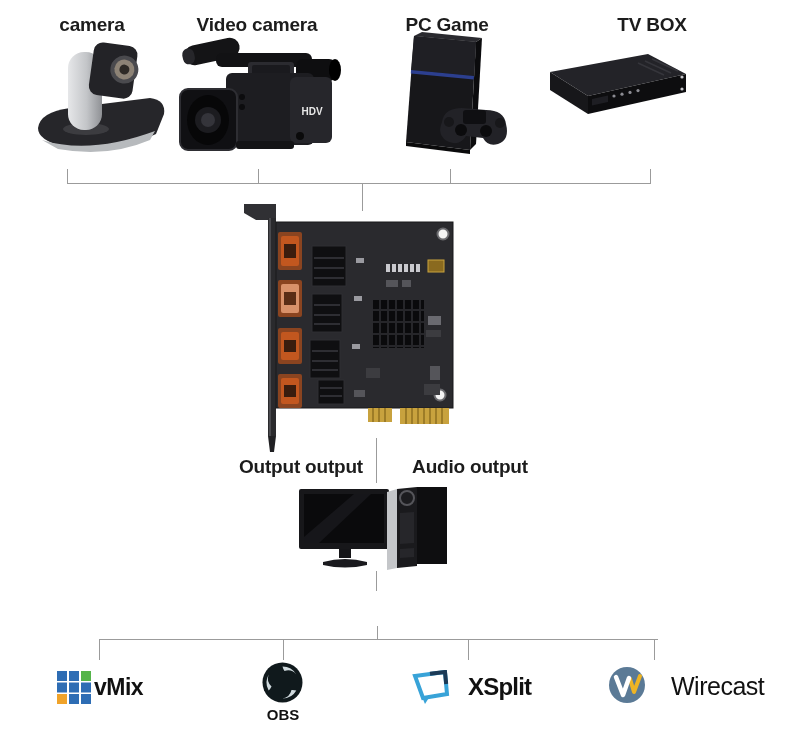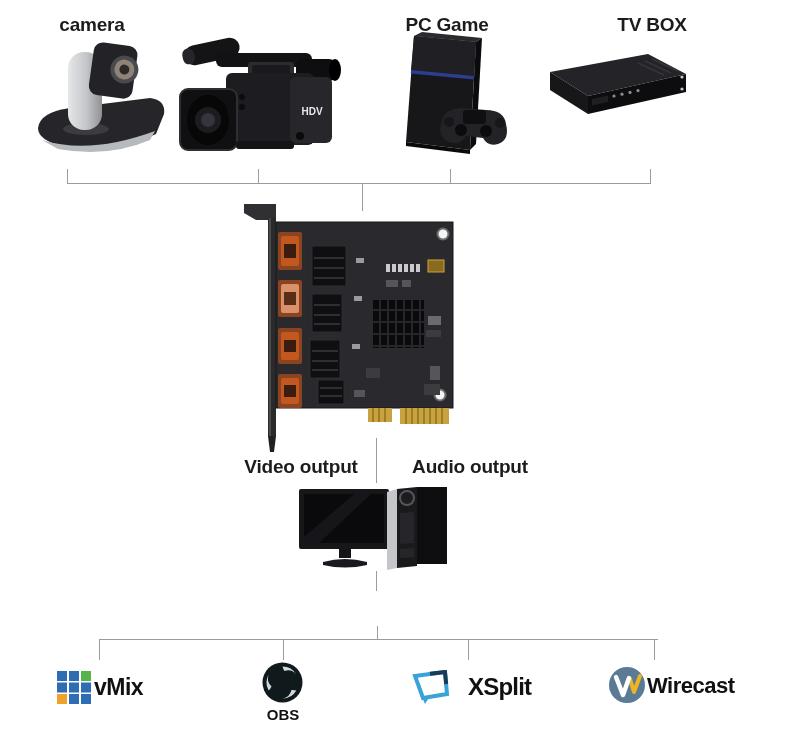--- a/index.html
+++ b/index.html
@@ -12,28 +12,29 @@
     color:var(--text,#1c1c1c);font-size:19px;font-weight:600;letter-spacing:-0.2px;
   }
   .vline{position:absolute;width:1px;background:var(--connector-line,#9b9b9b);}
   .hline{position:absolute;height:1px;background:var(--connector-line,#9b9b9b);}
   .fig{position:absolute;}
   .fig svg{display:block;width:100%;height:100%;}
   .logo-text{position:absolute;color:#111;white-space:nowrap;}
   .vmix-text{font-size:23px;font-weight:700;letter-spacing:-0.5px;line-height:33px;}
   .obs-text{font-size:15px;font-weight:600;transform:translateX(-50%);}
   .xsplit-text{font-size:24px;font-weight:700;letter-spacing:-0.8px;line-height:34px;margin-left:16px;}
-  .wirecast-text{font-size:22px;font-weight:700;letter-spacing:-0.5px;line-height:36px;}
+  .wirecast-text{font-size:25px;font-weight:400;letter-spacing:-0.5px;line-height:36px;margin-left:24px;}
 </style>
 </head>
 <body>
 
 <div class="stage">
 
   <div class="lbl" style="left:92px;top:14px">camera</div>
+  <div class="lbl" style="left:257px;top:14px">Video camera</div>
   <div class="lbl" style="left:447px;top:14px">PC Game</div>
   <div class="lbl" style="left:652px;top:14px">TV BOX</div>
 
   <div class="fig" style="left:28px;top:36px;width:140px;height:128px">
     <svg viewBox="0 0 140 128">
       <defs>
         <linearGradient id="ptzSilver" x1="0" y1="0" x2="1" y2="0">
           <stop offset="0" stop-color="#e6e7e9"></stop>
             <stop offset="0.55" stop-color="#c3c5c8"></stop>
             <stop offset="1" stop-color="#8f9195"></stop>
@@ -218,21 +219,21 @@
           <line x1="188" y1="208" x2="188" y2="224"></line>
             <line x1="194" y1="208" x2="194" y2="224"></line>
             <line x1="200" y1="208" x2="200" y2="224"></line>
           <line x1="206" y1="208" x2="206" y2="224"></line>
         </g>
       </g>
     </svg>
   </div>
 
   <div class="vline" style="left:376px;top:438px;height:45px"></div>
-  <div class="lbl" style="left:301px;top:456px">Video output</div>
+  <div class="lbl" style="left:301px;top:456px">Output output</div>
   <div class="lbl" style="left:470px;top:456px">Audio output</div>
 
   <div class="fig" style="left:299px;top:487px;width:150px;height:84px">
     <svg viewBox="0 0 150 84">
       <rect x="0" y="2" width="90" height="60" rx="2" fill="#17171a"></rect>
       <rect x="5" y="7" width="80" height="49" fill="#0a0a0c"></rect>
       <polygon points="5,50 55,7 72,7 20,56 5,56" fill="#16161a"></polygon>
       <rect x="40" y="62" width="12" height="9" fill="#151518"></rect>
       <path d="M24 75 Q46 69 68 75 L68 78 Q46 83 24 78 Z" fill="#1a1a1e"></path>
       <polygon points="88,5 98,2 98,81 88,83" fill="#c4c6c9"></polygon>

